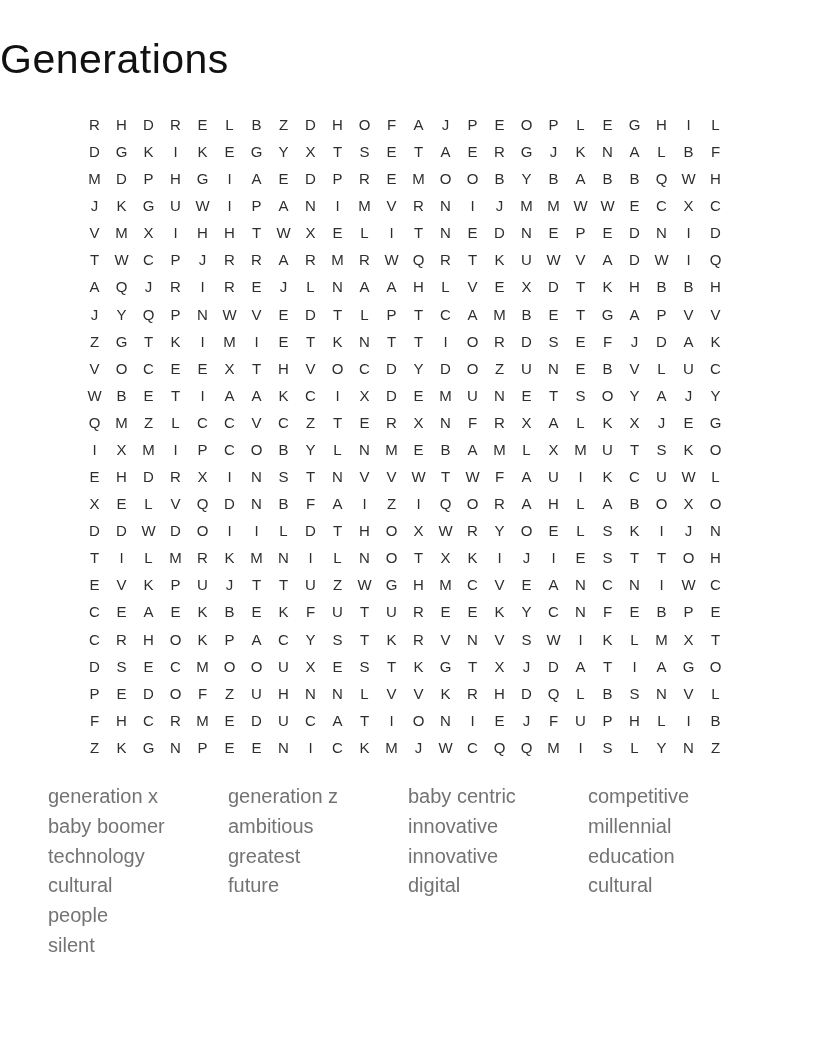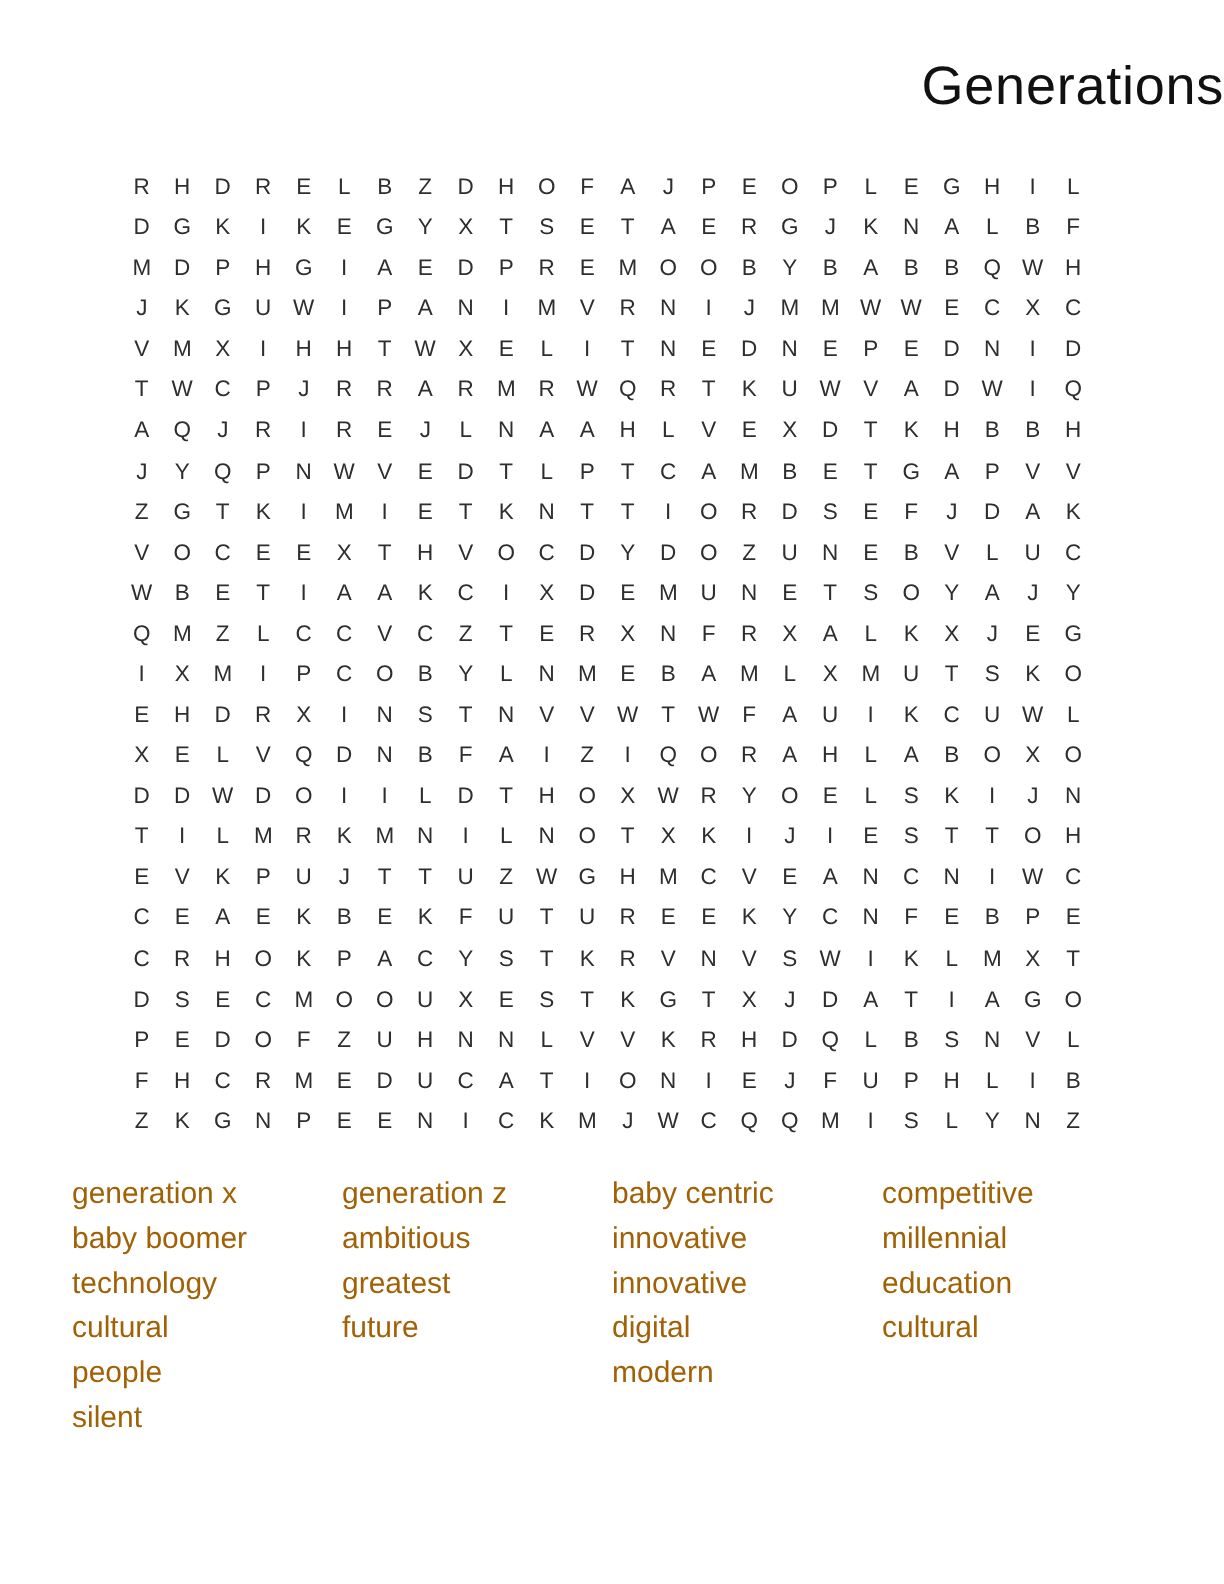--- a/index.html
+++ b/index.html
@@ -9,22 +9,22 @@
     height: 1056px;
     position: relative;
     font-family: "Liberation Sans", "DejaVu Sans", sans-serif;
     overflow: hidden;
   }
   .page-title {
     position: absolute;
     top: 36px;
     left: 0;
     width: 816px;
-    text-align: right;
-    font-size: 36px;
+    text-align: left;
+    font-size: 41px;
     font-weight: 400;
     color: #111111;
     letter-spacing: 0.5px;
   }
   .ws-grid {
     position: absolute;
     left: 81px;
     top: 111px;
     width: 648px;
     height: 650px;
@@ -53,21 +53,21 @@
     display: flex;
   }
   .word-col {
     width: 180px;
     display: flex;
     flex-direction: column;
   }
   .word-item {
     font-size: 20px;
     line-height: 29.8px;
-    color: #a16207;
+    color: #737373;
     font-weight: 400;
   }
 </style>
 </head>
 <body>
 
 <div class="page-title">Generations</div>
 
 <div class="ws-grid">
     <div class="ws-row">
@@ -709,21 +709,20 @@
       <div class="word-item">generation z</div>
       <div class="word-item">ambitious</div>
       <div class="word-item">greatest</div>
       <div class="word-item">future</div>
     </div>
   <div class="word-col">
       <div class="word-item">baby centric</div>
       <div class="word-item">innovative</div>
       <div class="word-item">innovative</div>
       <div class="word-item">digital</div>
-      <div class="word-item">modern</div>
     </div>
   <div class="word-col">
       <div class="word-item">competitive</div>
       <div class="word-item">millennial</div>
       <div class="word-item">education</div>
       <div class="word-item">cultural</div>
     </div>
 </div>
 
 </body></html>

